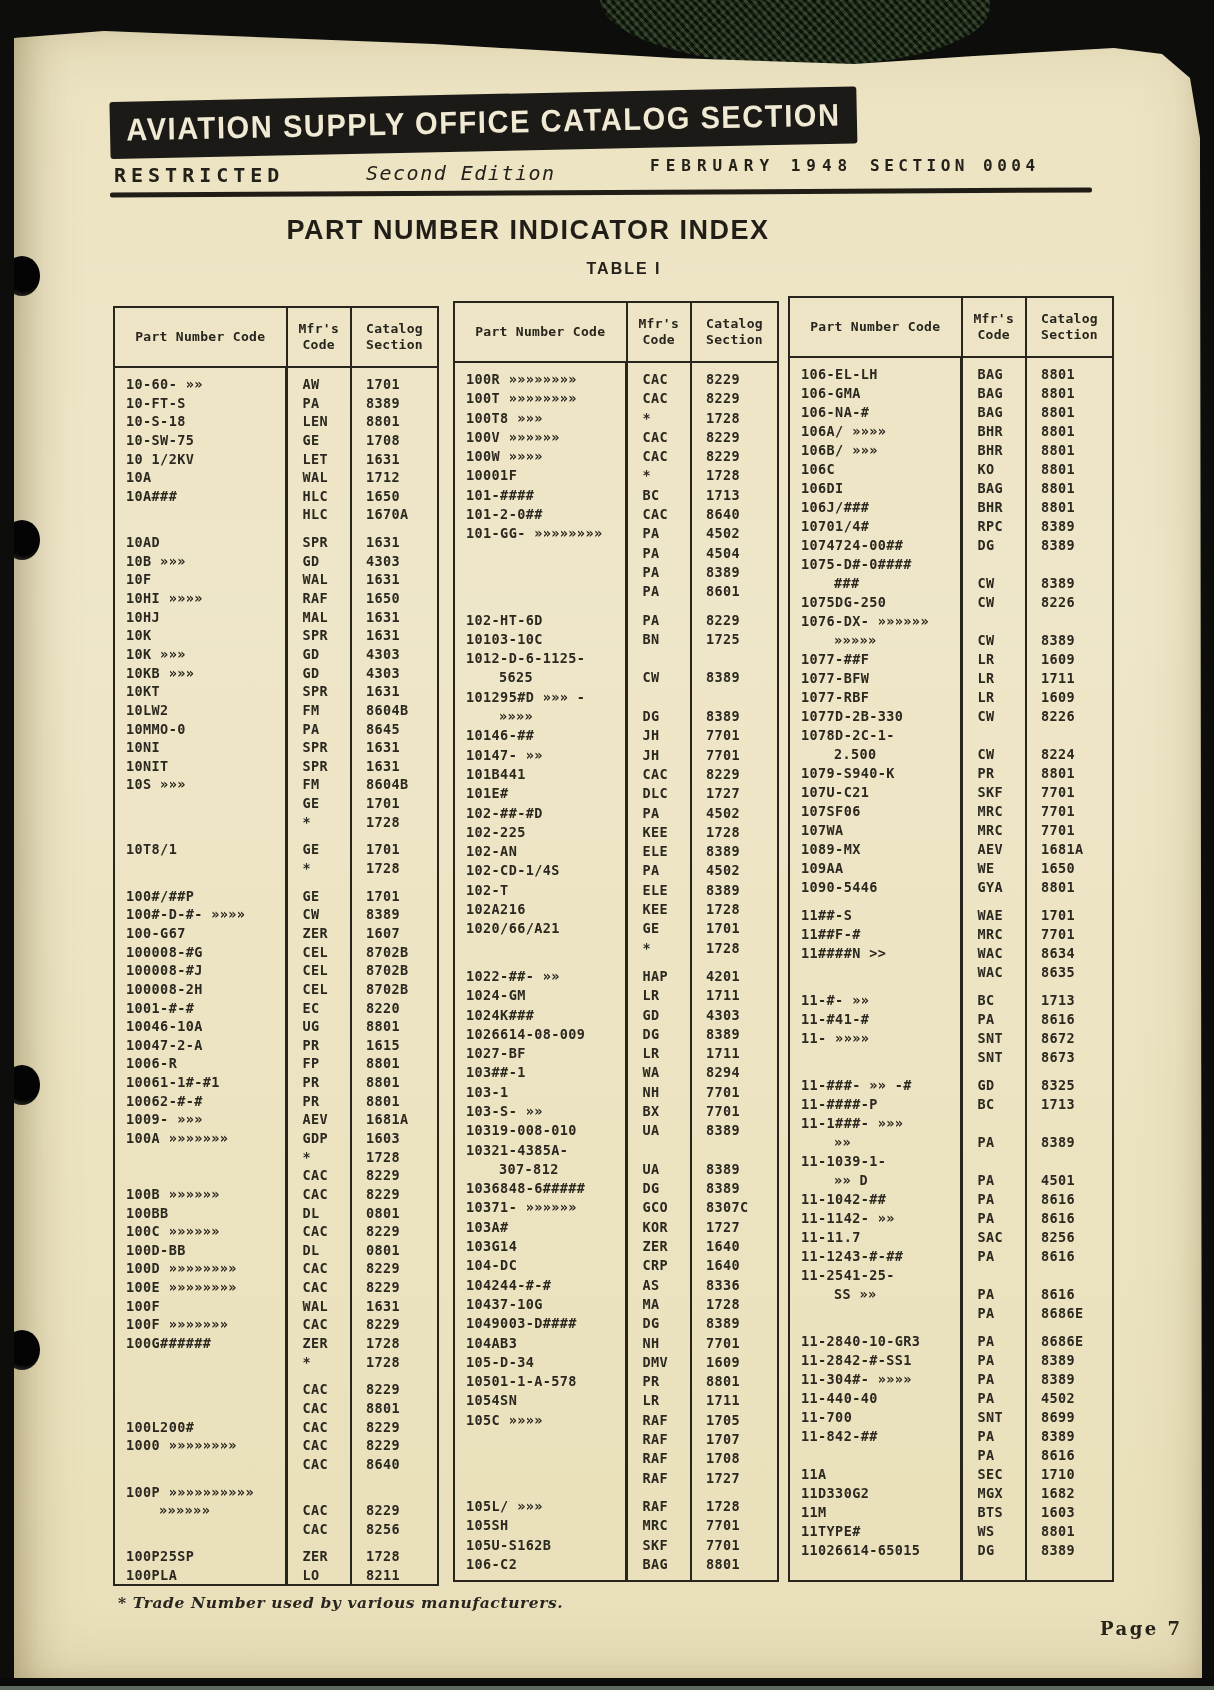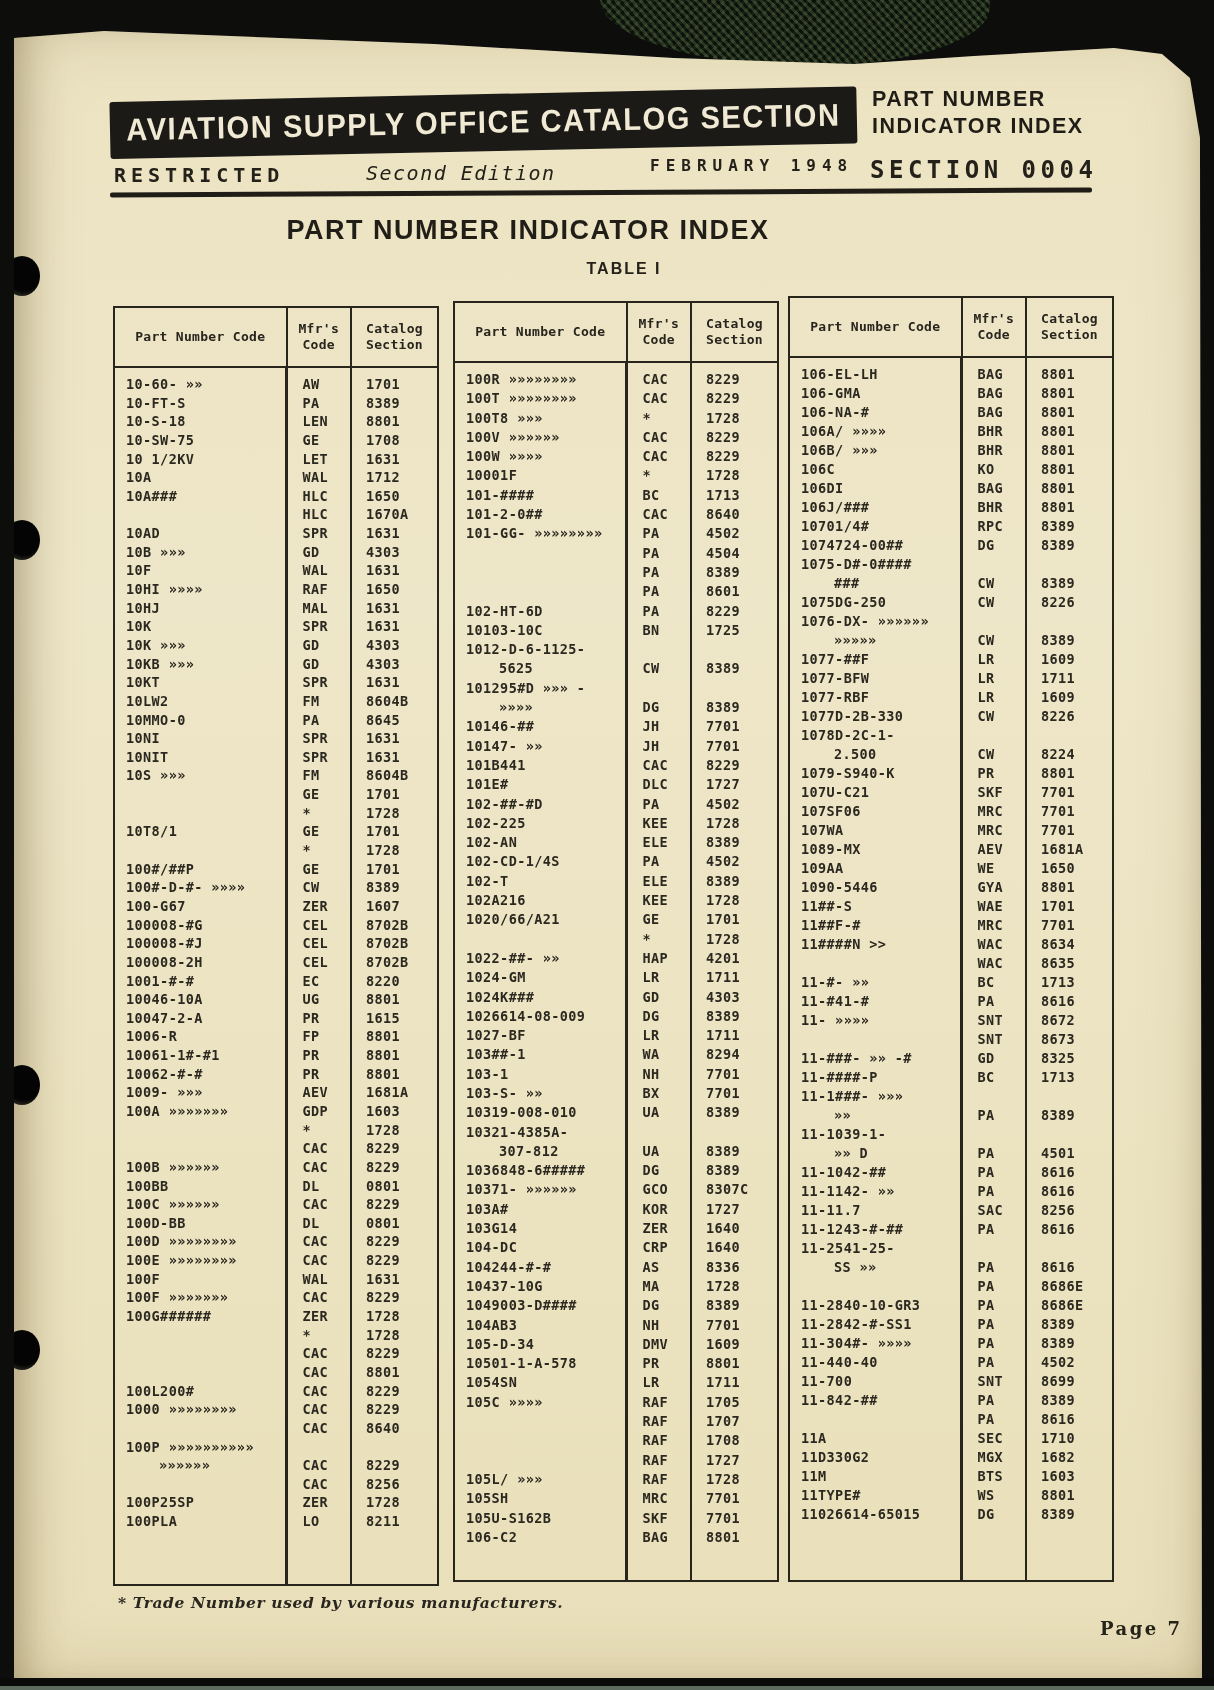--- a/index.html
+++ b/index.html
@@ -32,21 +32,21 @@
           transform:rotate(-1.2deg);transform-origin:left center;border-radius:3px;
           display:flex;align-items:center;justify-content:center;}
   .banner span{color:#f0e9d3;font:700 29px/1 "Liberation Sans",sans-serif;letter-spacing:1.6px;
           transform:scaleY(1.08);white-space:nowrap;}
   .right-title{position:absolute;left:858px;top:58px;width:250px;
           font:700 21.5px/27px "Liberation Sans",sans-serif;letter-spacing:1.5px;color:#201d17;}
   .sub{position:absolute;font-weight:700;color:#24211a;white-space:nowrap;}
   .restricted{left:100px;top:135px;font-size:20px;letter-spacing:5px;}
   .edition{left:352px;top:133px;font-size:20px;font-style:italic;letter-spacing:1.5px;font-weight:400;}
   .date{left:636px;top:128px;font-size:16px;letter-spacing:6px;}
-  .section{left:856px;top:128px;font-size:24px;letter-spacing:4.5px;}
+  .section{left:856px;top:128px;font-size:16px;letter-spacing:4.5px;}
   .rule{position:absolute;left:96px;top:162px;width:982px;height:4.5px;background:#201d17;
         transform:rotate(-0.3deg);border-radius:2px;}
 
   .page-title{position:absolute;left:0;top:186px;width:1028px;text-align:center;
         font:700 27px/1.2 "Liberation Sans",sans-serif;letter-spacing:1.5px;color:#211e18;}
   .table-label{position:absolute;left:10px;top:231px;width:1200px;text-align:center;
         font:700 16px/1.2 "Liberation Sans",sans-serif;letter-spacing:2px;color:#24211a;}
 
   
   .ptable{position:absolute;width:322px;border:2.5px solid #28251d;display:flex;flex-direction:column;
@@ -58,21 +58,21 @@
          font:700 13px/1.25 "DejaVu Sans Mono",monospace;letter-spacing:.3px;}
   .hc{display:flex;flex-direction:column;justify-content:center;align-items:center;box-sizing:border-box;}
   .hc.code{width:172.5px;border-right:2.5px solid #28251d;}
   .hc.mfr{width:64.5px;border-right:2.5px solid #28251d;}
   .hc.cat{flex:1;}
   .tbody{flex:1;position:relative;overflow:hidden;padding-top:7px;
          font:700 13.5px/var(--rh) "DejaVu Sans Mono",monospace;letter-spacing:.4px;color:#2b2820;}
   .vline{position:absolute;top:0;bottom:0;width:2.5px;background:#28251d;}
   .vl1{left:170px}.vl2{left:234.5px}
   .trow{display:flex;height:var(--rh);white-space:nowrap;}
-  .trow.gap{justify-content:flex-end;}
+  .trow.gap{margin-top:9px;justify-content:flex-end;}
   .cell{box-sizing:border-box;overflow:hidden;}
   .cell.code{width:172.5px;padding-left:11px;}
   .cell.mfr{width:64.5px;padding-left:15px;}
   .cell.cat{flex:1;padding-left:14px;}
   .trow.ind .cell.code{padding-left:44px;}
 
   .footnote{position:absolute;left:104px;top:1566px;
         font:italic 600 15.5px/1.2 "DejaVu Serif",serif;letter-spacing:.6px;color:#29261f;}
   .page-num{position:absolute;left:1086px;top:1590px;
         font:700 18px/1.2 "DejaVu Serif",serif;letter-spacing:2.5px;color:#262319;}
@@ -84,24 +84,20 @@
   <div class="fabric"></div>
 
   <div class="paper">
     <div class="hole h1"></div>
     <div class="hole h2"></div>
     <div class="hole h3"></div>
     <div class="hole h4"></div>
 
     <div class="banner">
       <span>AVIATION SUPPLY OFFICE CATALOG SECTION</span>
-    </div>
-    <div class="right-title">
-      <div>PART NUMBER</div>
-      <div>INDICATOR INDEX</div>
     </div>
     <div class="sub restricted">RESTRICTED</div>
     <div class="sub edition">Second Edition</div>
     <div class="sub date">FEBRUARY 1948</div>
     <div class="sub section">SECTION 0004</div>
     <div class="rule"></div>
 
     <div class="page-title">PART NUMBER INDICATOR INDEX</div>
     <div class="table-label">TABLE I</div>
 

